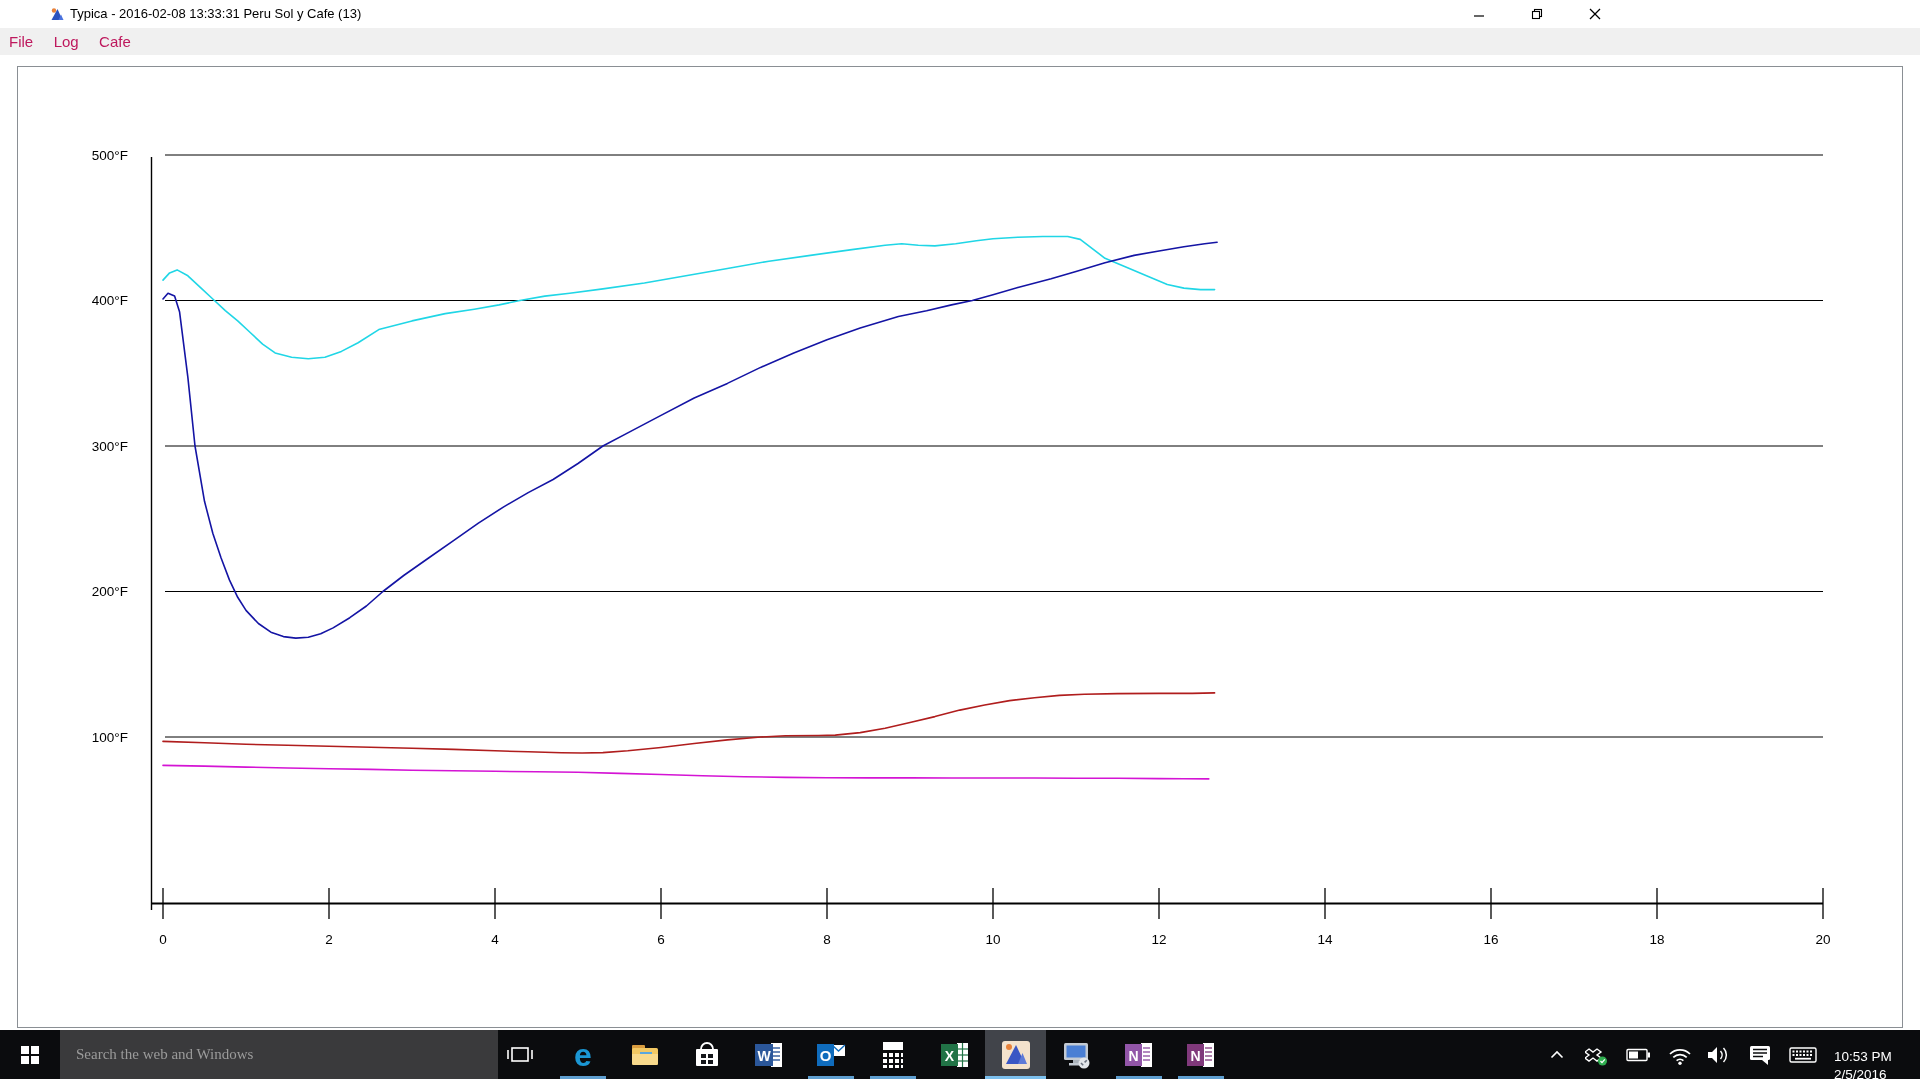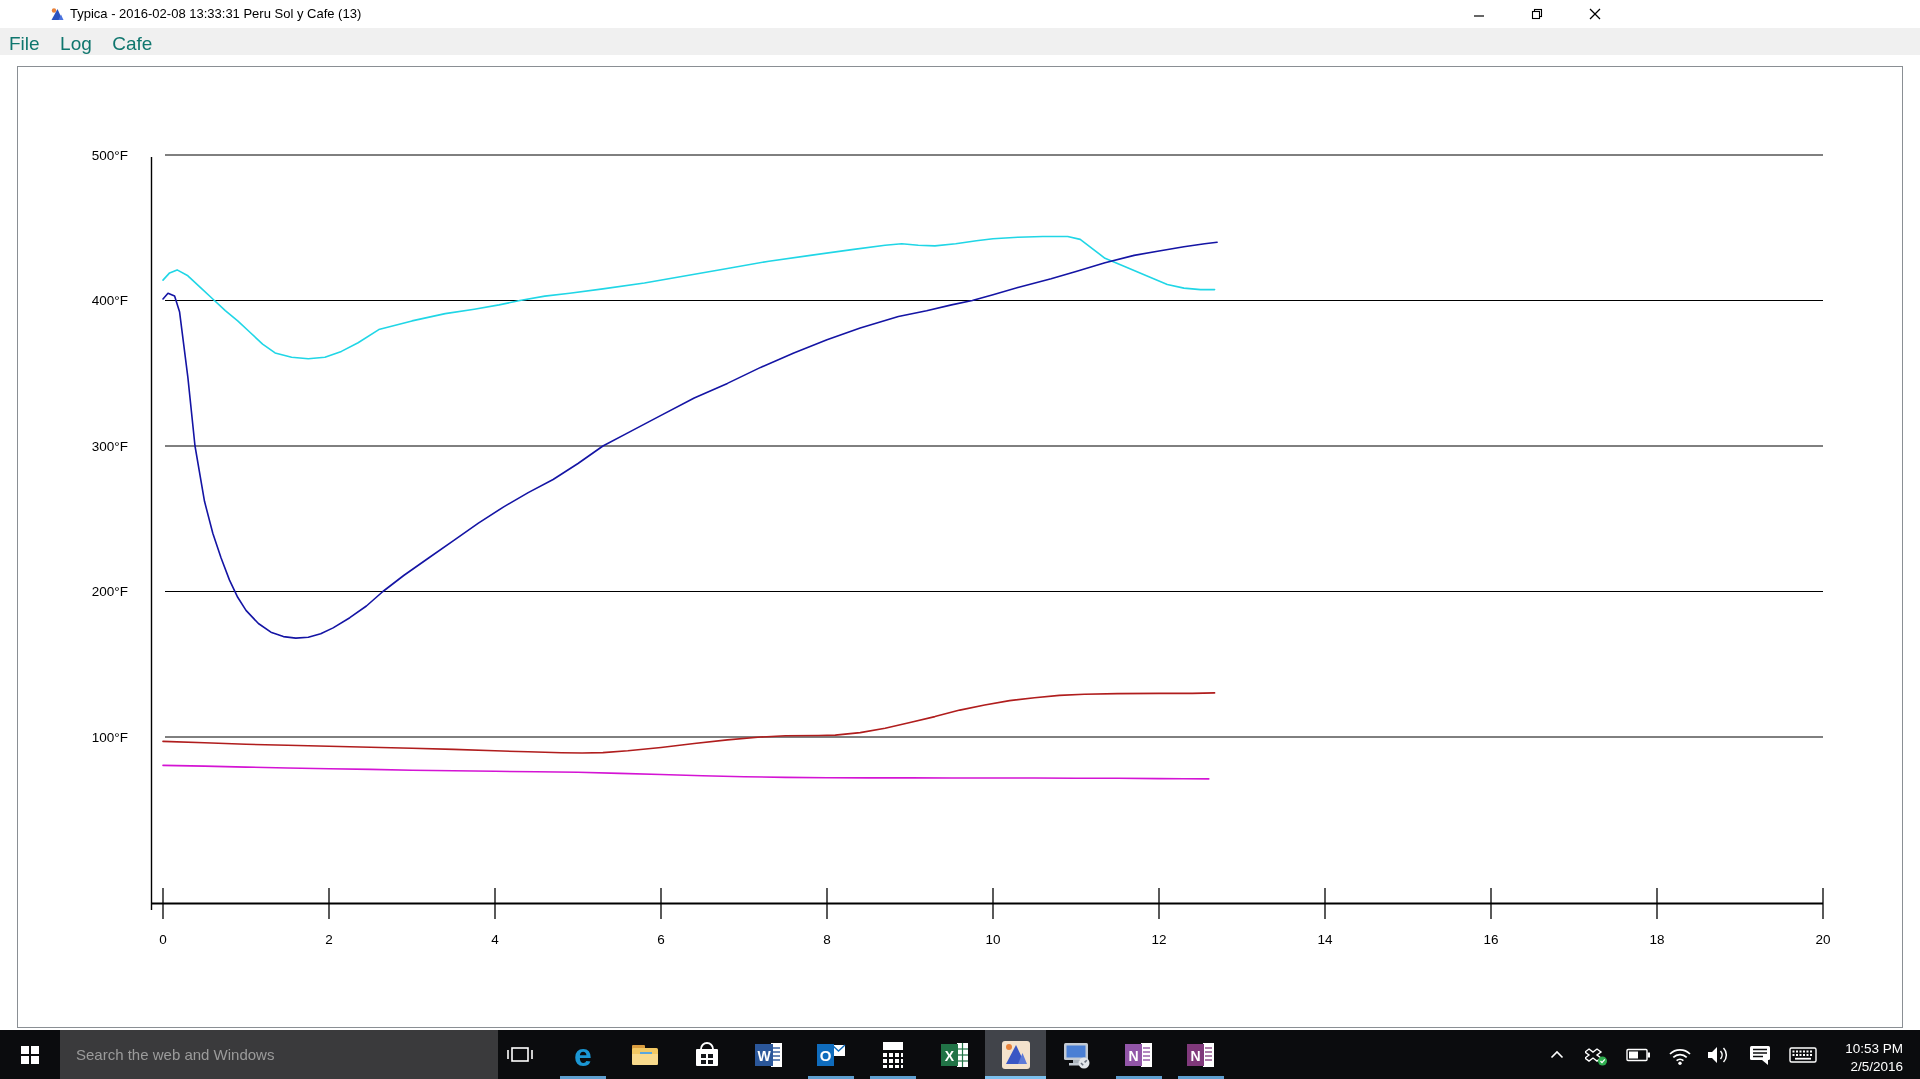--- a/index.html
+++ b/index.html
@@ -7,45 +7,45 @@
               font-family:"Liberation Sans", sans-serif; }
 
   
   .titlebar { position:absolute; left:0; top:0; width:1584px; height:28px; background:#ffffff;margin-left:40px; }
   .app-icon { position:absolute; left:9px; top:6px; width:16px; height:16px; }
   .title-text { position:absolute; left:30px; top:6px; font-size:13px; color:#000; white-space:nowrap; }
   .win-controls { position:absolute; right:0; top:0; height:28px; display:flex; }
   .win-btn { width:58px; height:28px; display:flex; align-items:center; justify-content:center; }
 
   .menubar { position:absolute; left:0; top:28px; width:1920px; height:27px; background:#f0f0f0; }
-  .menu-item { display:inline-block; padding:5px 7px 0 7px; margin-left:2px; font-size:19px; color:#0f766e; }
+  .menu-item { display:inline-block; padding:5px 7px 0 7px; margin-left:2px; font-size:15px; color:#be185d; }
 
   .content { position:absolute; left:0; top:55px; width:1920px; height:975px; background:#ffffff; }
   .chart-frame { position:absolute; left:17px; top:11px; width:1886px; height:962px;
                  border:1px solid #8a8f94; background:#fff; }
   #chart-svg { position:absolute; left:0; top:0; }
 
   
   .taskbar { position:absolute; left:0; top:1030px; width:1920px; height:49px; background:#0b0c0e; }
   .tb-btn { position:absolute; top:0; height:49px; display:flex; align-items:center; justify-content:center; }
   .start-btn { left:0; width:60px; }
   .start-logo { display:grid; grid-template-columns:8px 8px; grid-template-rows:8px 8px; gap:2px; }
   .start-logo span { background:#fff; }
   .search-box { position:absolute; left:60px; top:0; width:438px; height:49px; background:#3a3a3c;
                 display:flex; align-items:center; }
   .search-box input { width:100%; height:100%; background:transparent; border:none; outline:none;
                       padding-left:16px; font-size:15px; color:#c8c8c8;
-                      font-family:Liberation Sans, sans-serif; }
+                      font-family:Liberation Serif, serif; }
   .search-box input::placeholder { color:#9b9b9b; opacity:1; }
   .task-icon { width:34px; height:34px; display:flex; align-items:center; justify-content:center; }
   .active-app { background:#41444a; }
   .underline { position:absolute; top:46px; height:3px; background:#5f9fd0; }
   .underline.bright { background:#7cc0ee; }
   .tray-text { position:absolute; left:1834px; top:0; width:74px; height:49px; color:#fff;
-               font-size:13.5px; line-height:18px; text-align:right; padding:10px 5px 0 0; }
+               font-size:13.5px; line-height:18px; text-align:left; padding:18px 5px 0 0; }
 </style>
 </head>
 <body>
 
 <div class="titlebar">
   <svg class="app-icon" viewBox="0 0 16 16">
     <circle cx="5" cy="4.5" r="2.2" fill="#e8823a"></circle>
     <polygon points="2.5,14 8.5,3 13.5,14" fill="#2a52be"></polygon>
     <polygon points="9.5,14 12,8.5 14.5,14" fill="#4a72de"></polygon>
   </svg>

